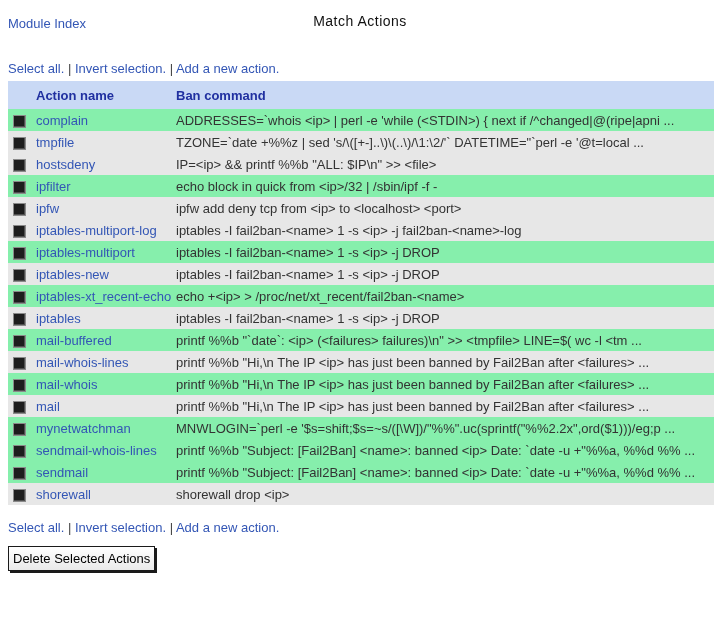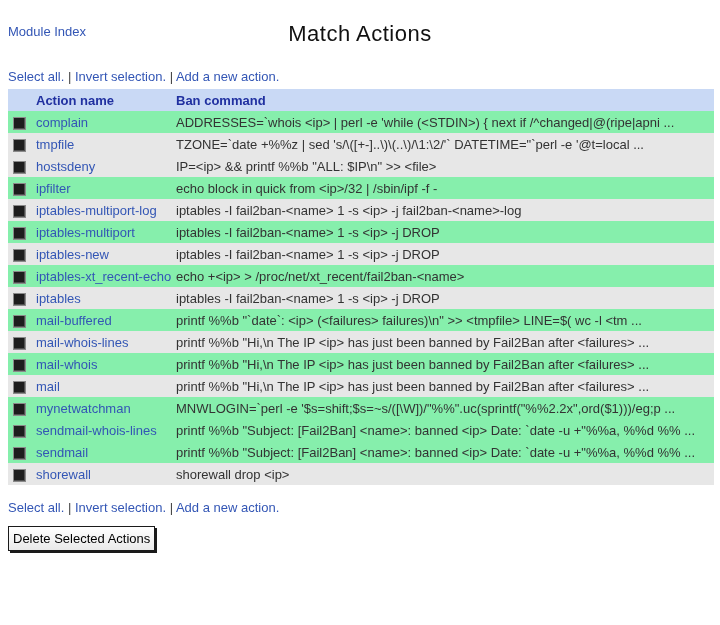--- a/index.html
+++ b/index.html
@@ -9,42 +9,42 @@
     background: #ffffff;
     font-family: "Liberation Sans", sans-serif;
     font-size: 13px;
     color: #222;
     overflow: hidden;
   }
   .top-bar { position: relative; height: 38px; }
   .module-index { position: absolute; left: 8px; top: 8px; }
   a.blue-link { color: #3356b5; text-decoration: none; cursor: pointer; }
   h1.page-title {
-    margin: 16px; padding-top: 5px;
+    margin: 8px; padding-top: 5px;
     text-align: center;
-    font-size: 22px; font-weight: 400; color: #111;
+    font-size: 14px; font-weight: 400; color: #111;
     letter-spacing: 0.5px;
   }
   .links-row { margin: 15px 0 5px 8px; white-space: nowrap; }
   .links-row .sep { color: #444; }
   table.actions {
     width: 706px;
     margin: 3px 0 0 8px;
     border-collapse: collapse;
     table-layout: fixed;
     font-size: 13px;
   }
   col.c-check { width: 28px; }
   col.c-name  { width: 140px; }
   thead th {
     background: #c9d9f5;
     color: #2030a0;
     font-weight: bold;
     text-align: left;
-    height: 22px;
+    height: 28px;
     padding: 2px 0;
   }
   tbody td {
     height: 22px;
     padding: 1px 0;
     white-space: nowrap;
     overflow: hidden;
     vertical-align: middle;
   }
   tr.odd  { background: #86efac; }
@@ -111,20 +111,25 @@
         <td><a href="#" class="blue-link">hostsdeny</a></td>
         <td class="cmd">IP=&lt;ip&gt; &amp;&amp; printf %%b "ALL: $IP\n" &gt;&gt; &lt;file&gt;</td>
       </tr>
       <tr class="odd">
         <td><span class="checkbox"></span></td>
         <td><a href="#" class="blue-link">ipfilter</a></td>
         <td class="cmd">echo block in quick from &lt;ip&gt;/32 | /sbin/ipf -f -</td>
       </tr>
       <tr class="even">
         <td><span class="checkbox"></span></td>
+        <td><a href="#" class="blue-link">ipfw</a></td>
+        <td class="cmd">ipfw add deny tcp from &lt;ip&gt; to &lt;localhost&gt; &lt;port&gt;</td>
+      </tr>
+      <tr class="even">
+        <td><span class="checkbox"></span></td>
         <td><a href="#" class="blue-link">iptables-multiport-log</a></td>
         <td class="cmd">iptables -I fail2ban-&lt;name&gt; 1 -s &lt;ip&gt; -j fail2ban-&lt;name&gt;-log</td>
       </tr>
       <tr class="odd">
         <td><span class="checkbox"></span></td>
         <td><a href="#" class="blue-link">iptables-multiport</a></td>
         <td class="cmd">iptables -I fail2ban-&lt;name&gt; 1 -s &lt;ip&gt; -j DROP</td>
       </tr>
       <tr class="even">
         <td><span class="checkbox"></span></td>

